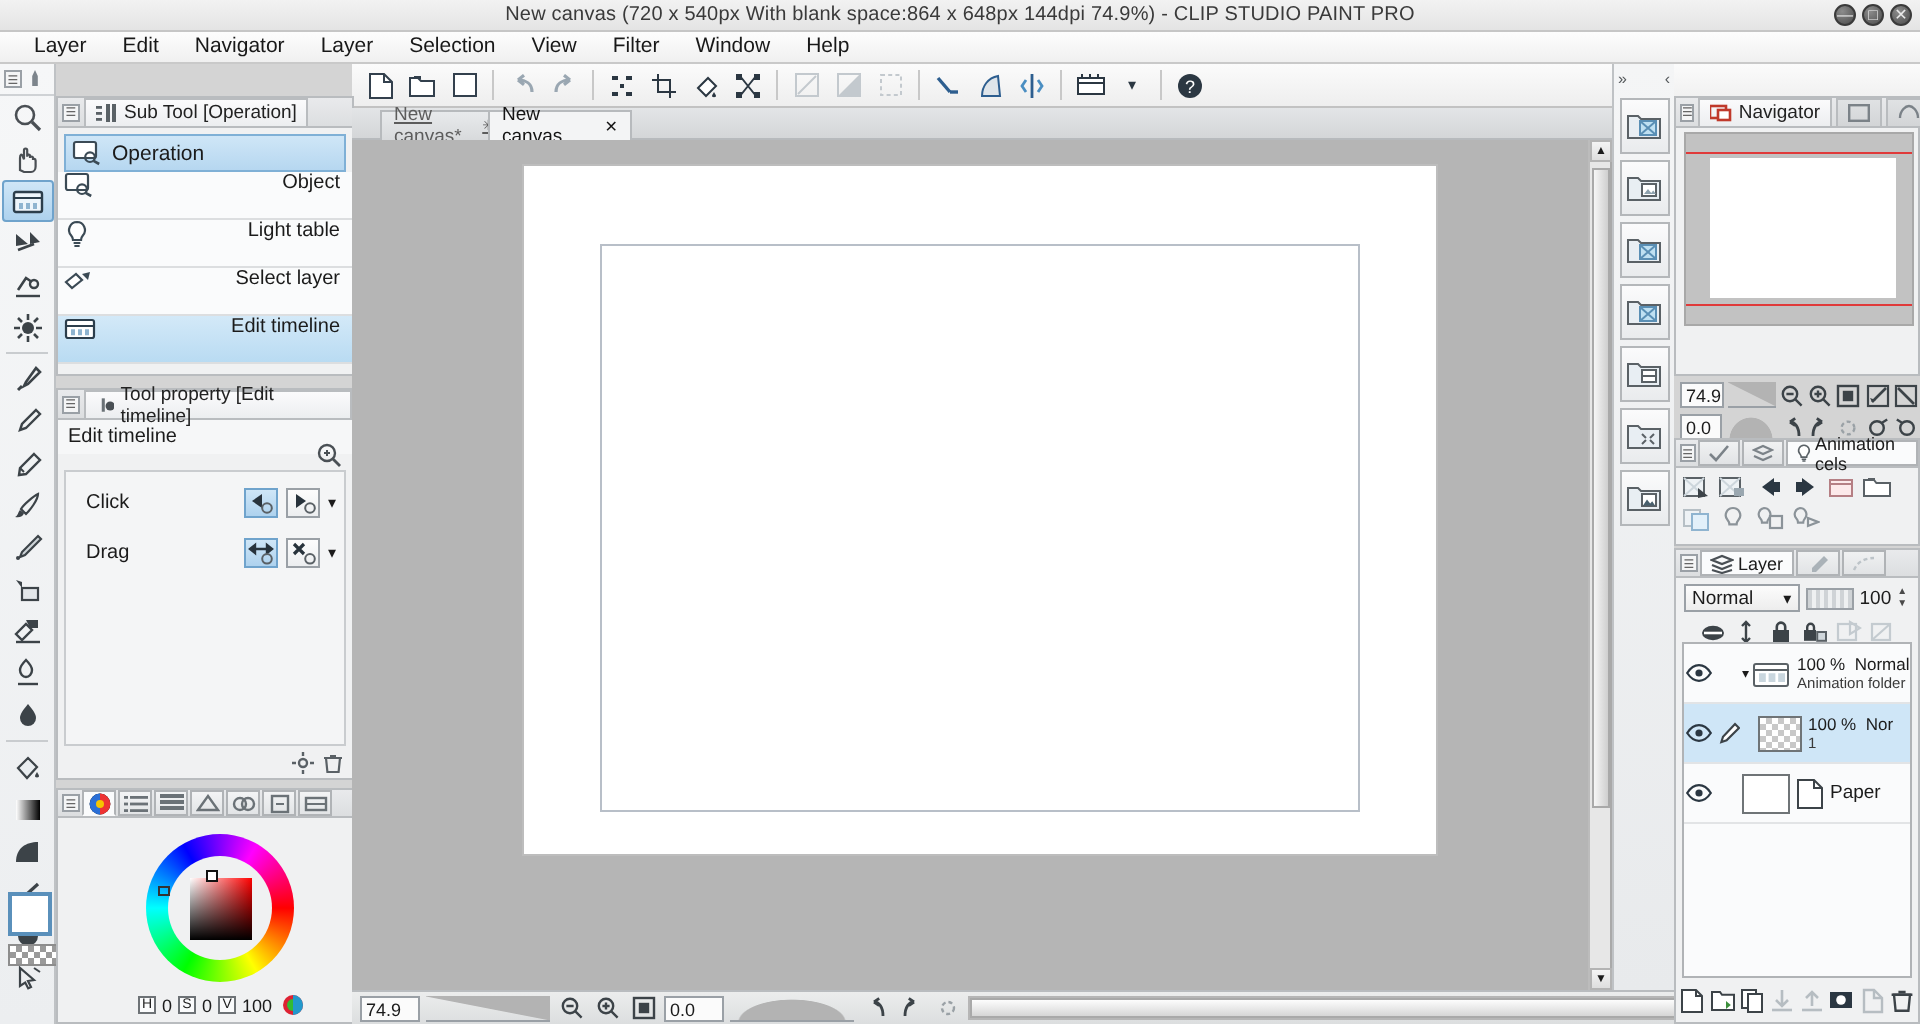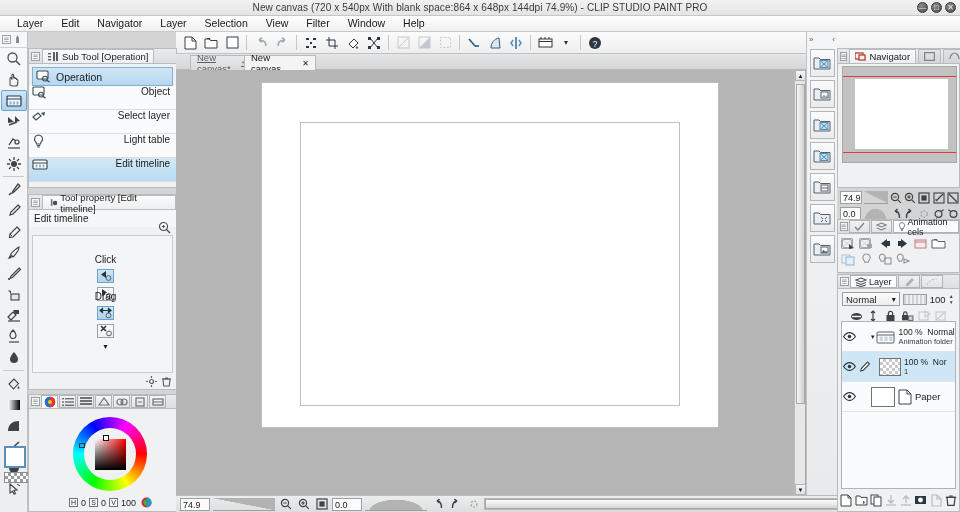--- a/index.html
+++ b/index.html
@@ -82,21 +82,21 @@
             padding: 0 6px 0 3px; background: #fafbfc; }
   .st-row.sel { background: linear-gradient(#d3e9f8,#b9dbf2); }
   .st-row .lbl { flex: 1; text-align: right; font-size: 10px; }
 
   
   .toolprop { position: absolute; left: 28px; top: 194px; width: 149px; height: 196px; }
   .tp-title { padding: 3px 5px; font-size: 10px; background: #f6f7f8; }
   .tp-mag { position: absolute; right: 5px; top: 26px; }
   .tp-body { position: absolute; left: 3px; right: 3px; top: 40px; bottom: 16px;
              background: #f4f5f6; border: 1px solid #c9cccf; }
-  .tp-row { height: 19px; display: flex; align-items: center; padding: 0 4px 0 10px; gap: 4px; margin-top: 18px; flex-direction: column; }
+  .tp-row { height: 19px; display: flex; align-items: center; padding: 0 4px 0 10px; gap: 4px; margin-top: 6px; }
   .tp-row .lab { flex: 1; font-size: 10px; }
   .mousebtn { width: 17px; height: 15px; border: 1px solid #9aa0a6; background: linear-gradient(#fcfcfc,#eceef0);
               display: flex; align-items: center; justify-content: center; }
   .mousebtn.on { background: linear-gradient(#cfe6f7,#aed2ee); border-color: #6fa3cc; }
   .tp-foot { position: absolute; right: 4px; bottom: 2px; display: flex; gap: 4px; }
 
   
   .colorpanel { position: absolute; left: 28px; top: 394px; width: 149px; height: 118px; }
   .cw-tabs { height: 14px; display: flex; align-items: center; gap: 1px; padding-left: 2px;
              background: linear-gradient(#e9eaec,#dcdee0); border-bottom: 1px solid #b9bcbf; }
@@ -548,32 +548,32 @@
 
     <div class="st-row">
       <svg width="15" height="13" viewBox="0 0 15 13">
           <rect x="1" y="1" width="11" height="8" rx="1" fill="#fff" stroke="#3b4a55" stroke-width="1.1"></rect>
           <circle cx="9" cy="8.6" r="2.4" fill="none" stroke="#3b4a55" stroke-width="1.1"></circle>
           <path d="M10.8 10.4L13.6 12" stroke="#3b4a55" stroke-width="1.3"></path>
         </svg>
       <span class="lbl">Object</span>
     </div>
     <div class="st-row">
+      <svg width="13" height="14" viewBox="0 0 13 14">
+          <path d="M6.5 1a4 4 0 013 6.6c-.7.8-1 1.3-1 2.4h-4c0-1.1-.3-1.6-1-2.4A4 4 0 016.5 1z" fill="#fff" stroke="#3b4a55" stroke-width="1.1"></path>
+          <path d="M4.8 11.5h3.4M5.2 13h2.6" stroke="#3b4a55" stroke-width="1.1"></path>
+        </svg>
+      <span class="lbl">Light table</span>
+    </div>
+    <div class="st-row">
       <svg width="15" height="13" viewBox="0 0 15 13">
           <path d="M1 7l5-4 3 3-5 4z" fill="#fff" stroke="#3b4a55" stroke-width="1.1"></path>
           <path d="M9 3l4-1-1 4z" fill="#3b4a55"></path>
         </svg>
       <span class="lbl">Select layer</span>
-    </div>
-    <div class="st-row">
-      <svg width="13" height="14" viewBox="0 0 13 14">
-          <path d="M6.5 1a4 4 0 013 6.6c-.7.8-1 1.3-1 2.4h-4c0-1.1-.3-1.6-1-2.4A4 4 0 016.5 1z" fill="#fff" stroke="#3b4a55" stroke-width="1.1"></path>
-          <path d="M4.8 11.5h3.4M5.2 13h2.6" stroke="#3b4a55" stroke-width="1.1"></path>
-        </svg>
-      <span class="lbl">Light table</span>
     </div>
     <div class="st-row sel">
       <svg width="16" height="13" viewBox="0 0 16 13">
           <rect x="1" y="2" width="14" height="9" rx="1" fill="#fff" stroke="#2c3e4c" stroke-width="1.1"></rect>
           <path d="M1 5h14" stroke="#2c3e4c"></path>
           <path d="M3.5 6.6h2v3h-2zM7 6.6h2v3H7zM10.5 6.6h2v3h-2z" fill="#8fb4d0"></path>
         </svg>
       <span class="lbl">Edit timeline</span>
     </div>
   </div>

